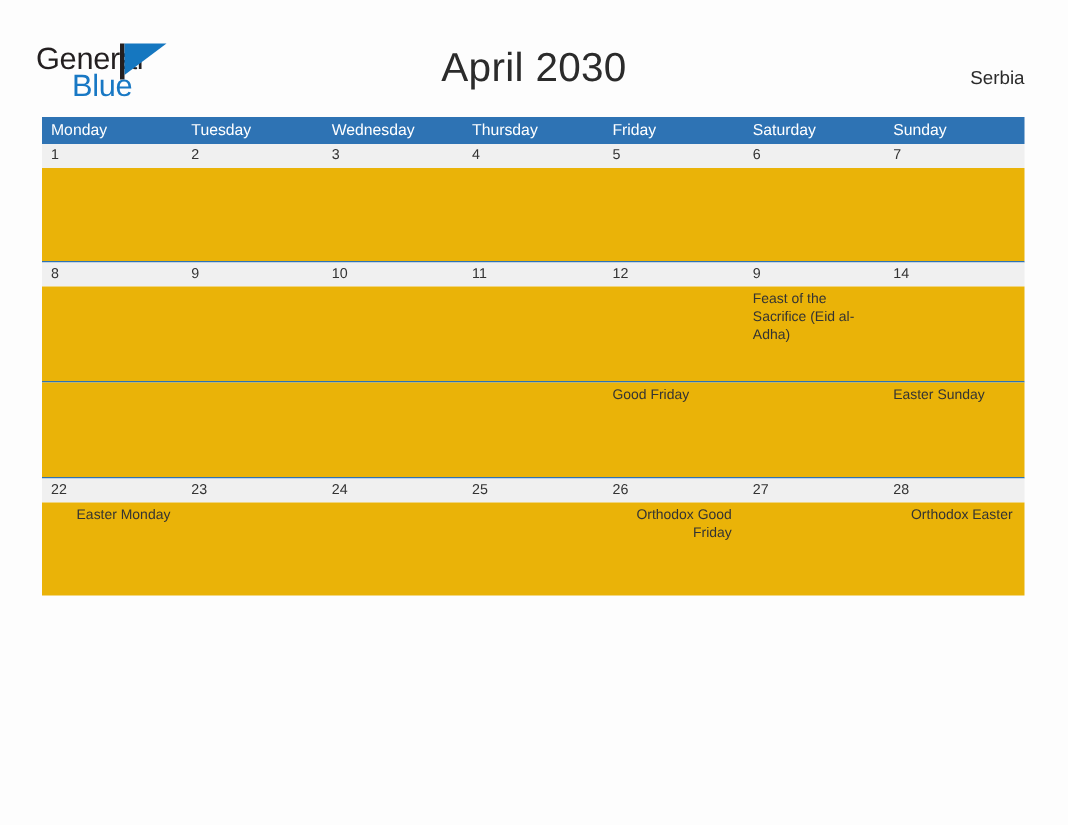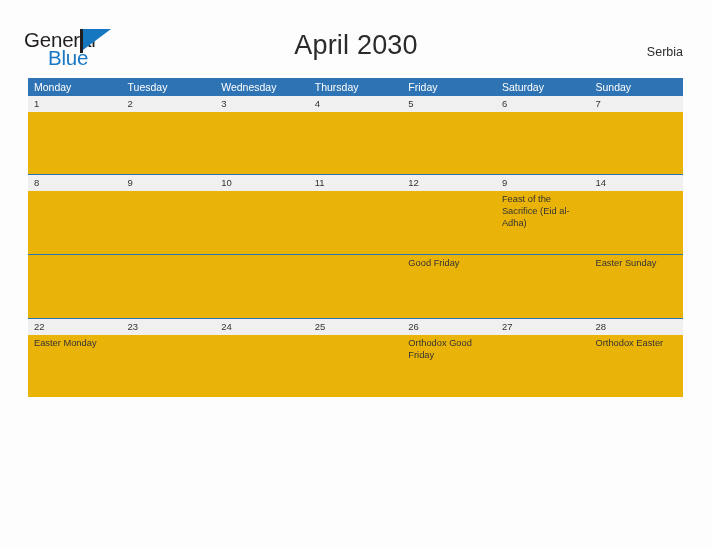--- a/index.html
+++ b/index.html
@@ -155,21 +155,21 @@
   }
   .event.hanging {
     padding-left: 7px;
     margin-left: -1px;
   }
 
   
   .wk-0 .day-events { height: 62px; }
   .wk-1 .day-events { height: 63px; }
   .wk-2 .day-events { height: 63px; }
-  .wk-3 .day-events { height: 62px; }
+  .wk-3 .day-events { height: 62px; text-align: right; }
   .wk-4 .day-events { height: 60px; }
 </style>
 </head>
 <body>
 
 <div class="page">
 
   <div class="top-bar">
 
     <div class="logo">

